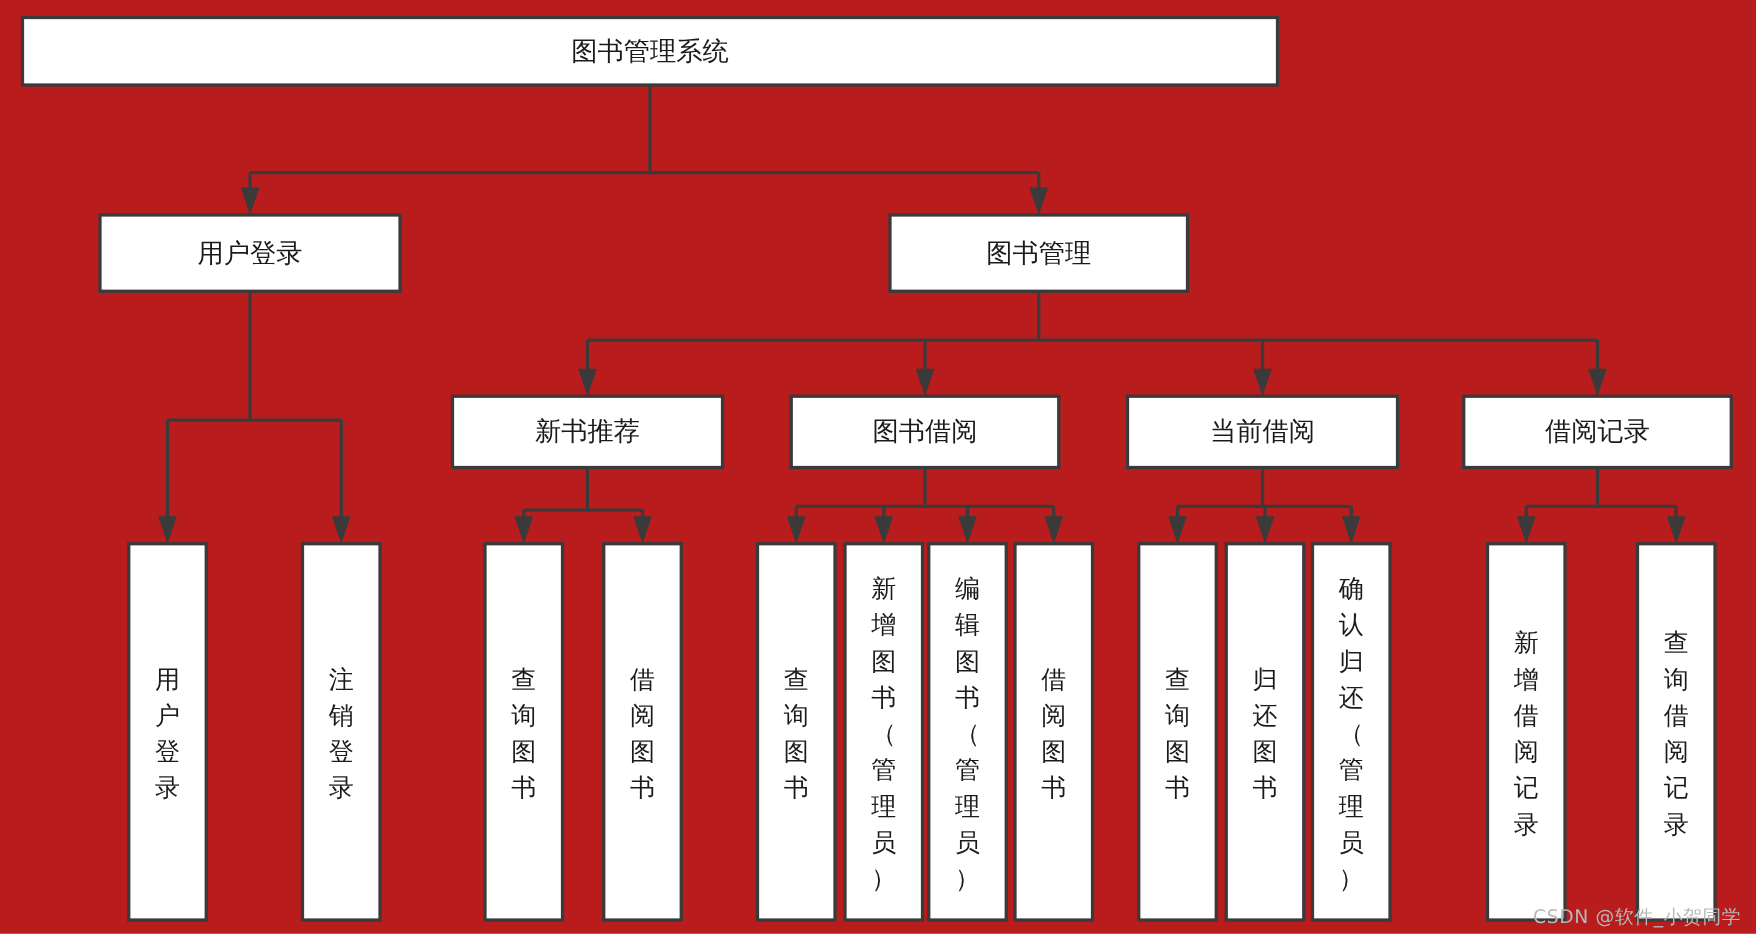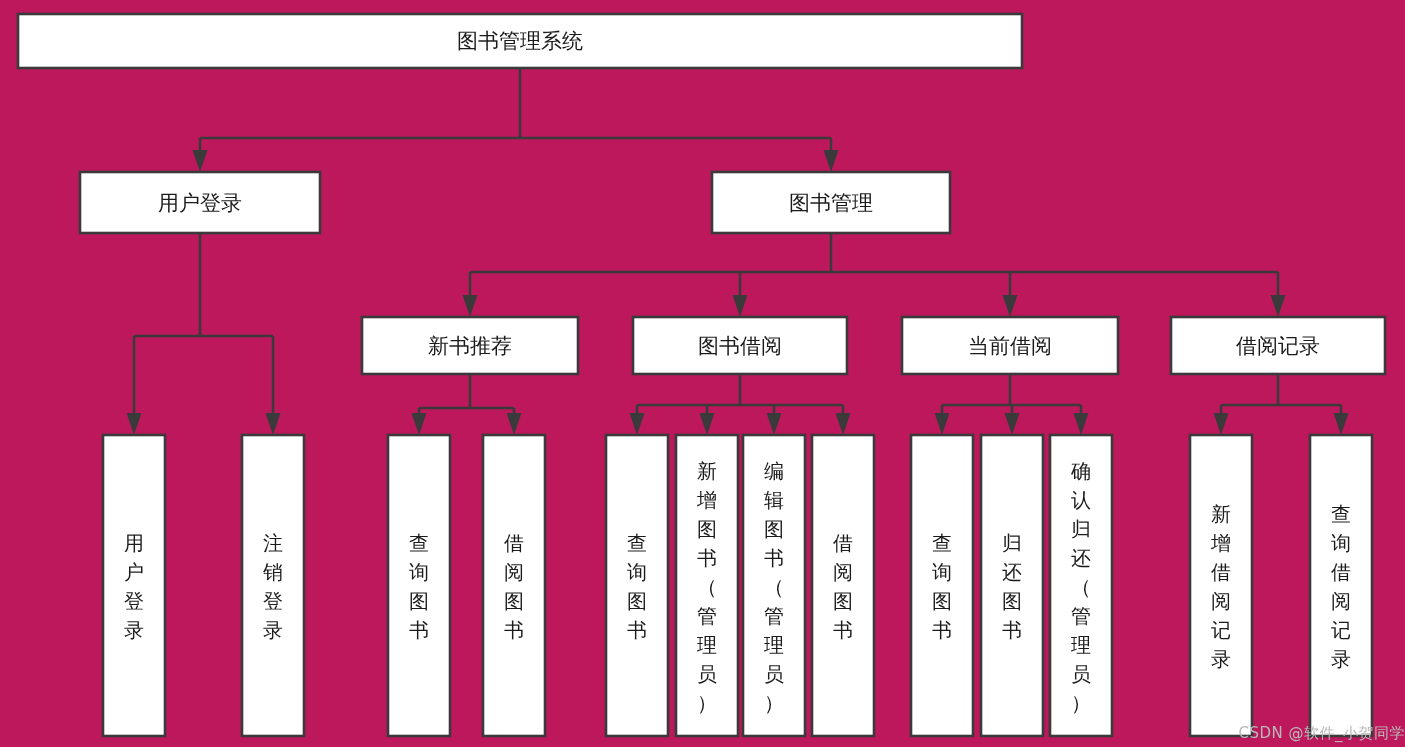--- a/index.html
+++ b/index.html
@@ -12,21 +12,21 @@
     width: 1405px;
     height: 747px;
     font-family: "DejaVu Sans", "Liberation Sans", sans-serif;
     overflow: hidden;
     position: relative;
   }
   #diagram-root {
     position: relative;
     width: 1405px;
     height: 747px;
-    background: #be185d;
+    background: #b91c1c;
   }
   svg#tree-svg {
     position: absolute;
     left: 0;
     top: 0;
     width: 1405px;
     height: 747px;
     display: block;
   }
   .node-box {
@@ -52,21 +52,21 @@
     dominant-baseline: middle;
   }
   .node-label-vertical {
     fill: #1b1b1b;
     font-family: "DejaVu Sans", "Liberation Sans", sans-serif;
     font-size: 20px;
     text-anchor: middle;
   }
   .watermark {
     position: absolute;
-    right: 0;
+    right: 12px;
     bottom: 4px;
     font-family: "DejaVu Sans", "Liberation Sans", sans-serif;
     font-size: 15px;
     color: #b8b8b8;
     letter-spacing: 0.5px;
     white-space: nowrap;
     user-select: none;
   }
 </style>
 </head>

